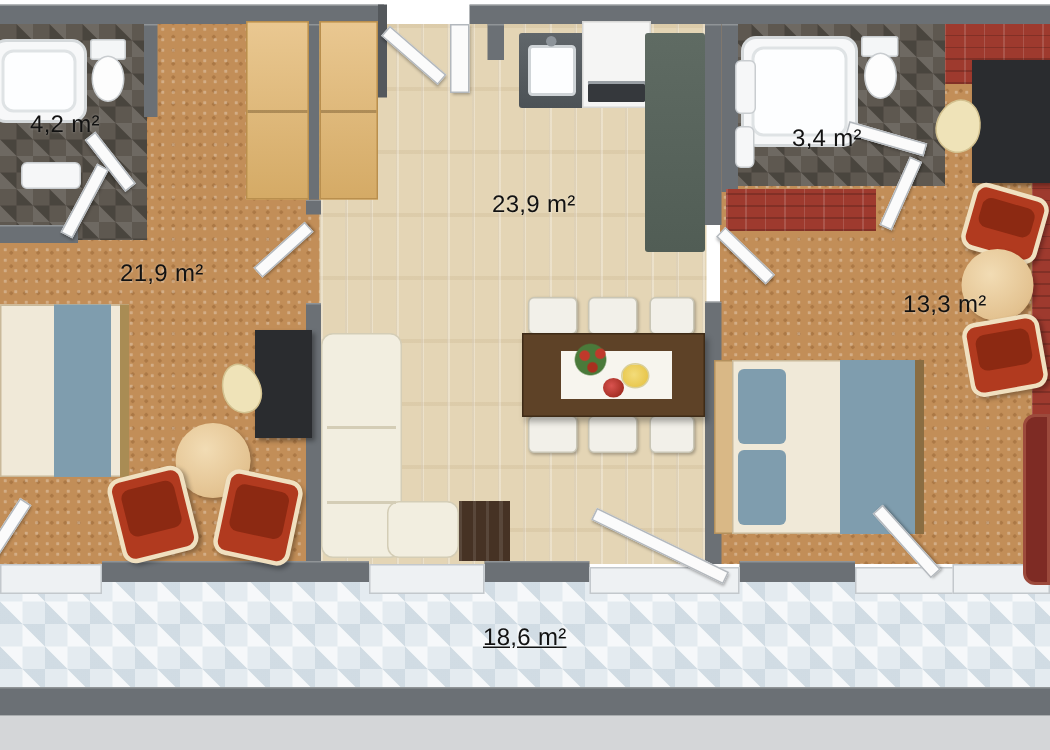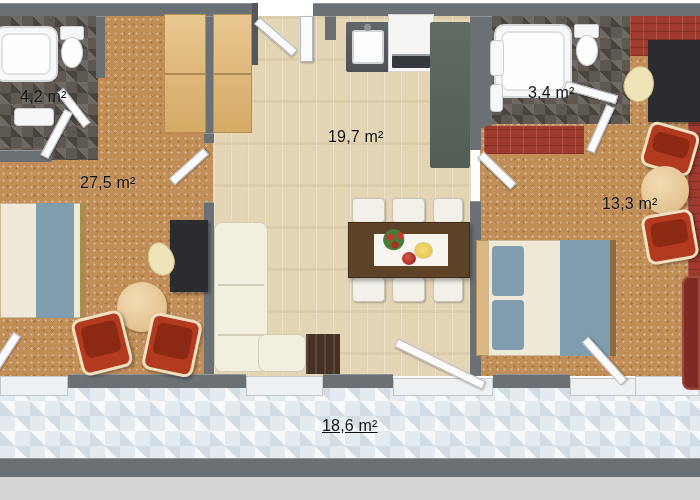--- a/index.html
+++ b/index.html
@@ -177,20 +177,20 @@
   <div class="blue" style="left:492px;top:246px;width:32px;height:50px;border-radius:4px;"></div>
   <div class="blue" style="left:492px;top:300px;width:32px;height:50px;border-radius:4px;"></div>
   <div class="blue" style="left:560px;top:240px;width:50px;height:116px;"></div>
   <div style="left:610px;top:240px;width:6px;height:116px;background:#8a6d42;"></div>
   <div class="chair-red" style="left:644px;top:126px;width:52px;height:46px;transform:rotate(16deg);"></div>
   <div class="round-table" style="left:641px;top:166px;width:48px;height:48px;"></div>
   <div class="chair-red" style="left:644px;top:212px;width:52px;height:50px;transform:rotate(-10deg);"></div>
   <div class="sofa-maroon" style="left:682px;top:276px;width:18px;height:114px;"></div>
   <div class="door-leaf" style="left:600px;top:332px;width:9px;height:58px;transform:rotate(-42deg);"></div>
 
-  <span class="area-label" style="left:20px;top:88px;">4,2 m²</span>
-  <span class="area-label" style="left:80px;top:174px;">27,5 m²</span>
-  <span class="area-label" style="left:328px;top:128px;">19,7 m²</span>
+  <span class="area-label" style="left:20px;top:75px;">4,2 m²</span>
+  <span class="area-label" style="left:80px;top:174px;">21,9 m²</span>
+  <span class="area-label" style="left:328px;top:128px;">23,9 m²</span>
   <span class="area-label" style="left:528px;top:84px;">3,4 m²</span>
   <span class="area-label" style="left:602px;top:195px;">13,3 m²</span>
   <span class="area-label" style="left:322px;top:417px;text-decoration:underline;">18,6 m²</span>
 
 </div>
 
 </body></html>

